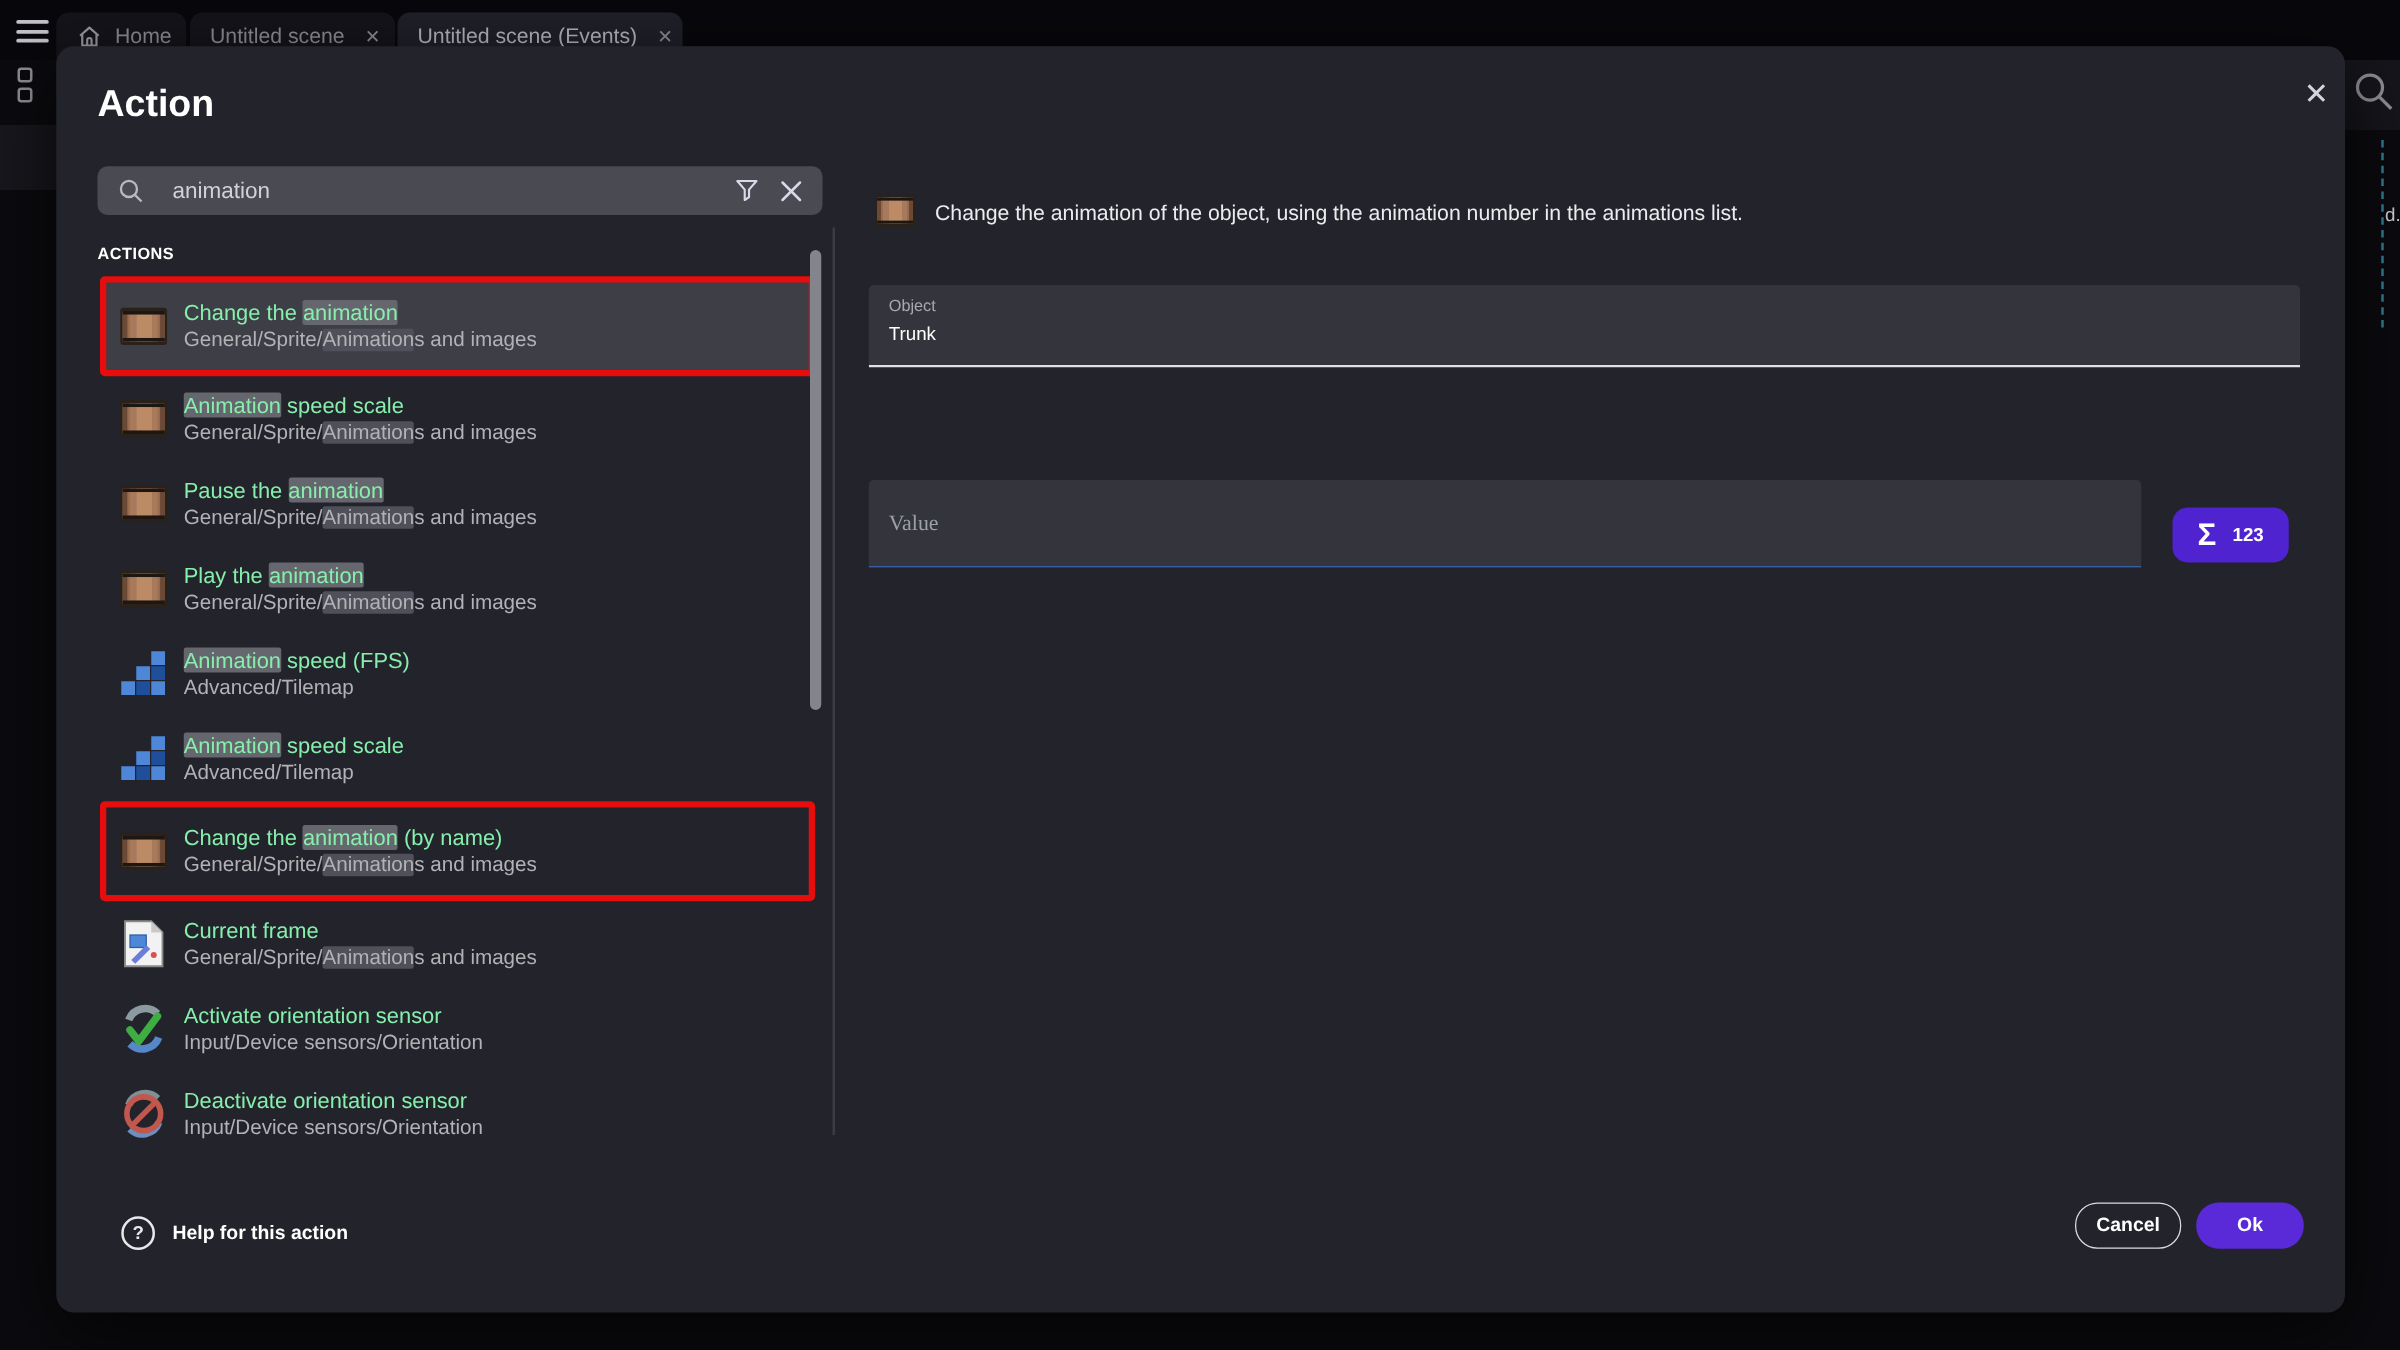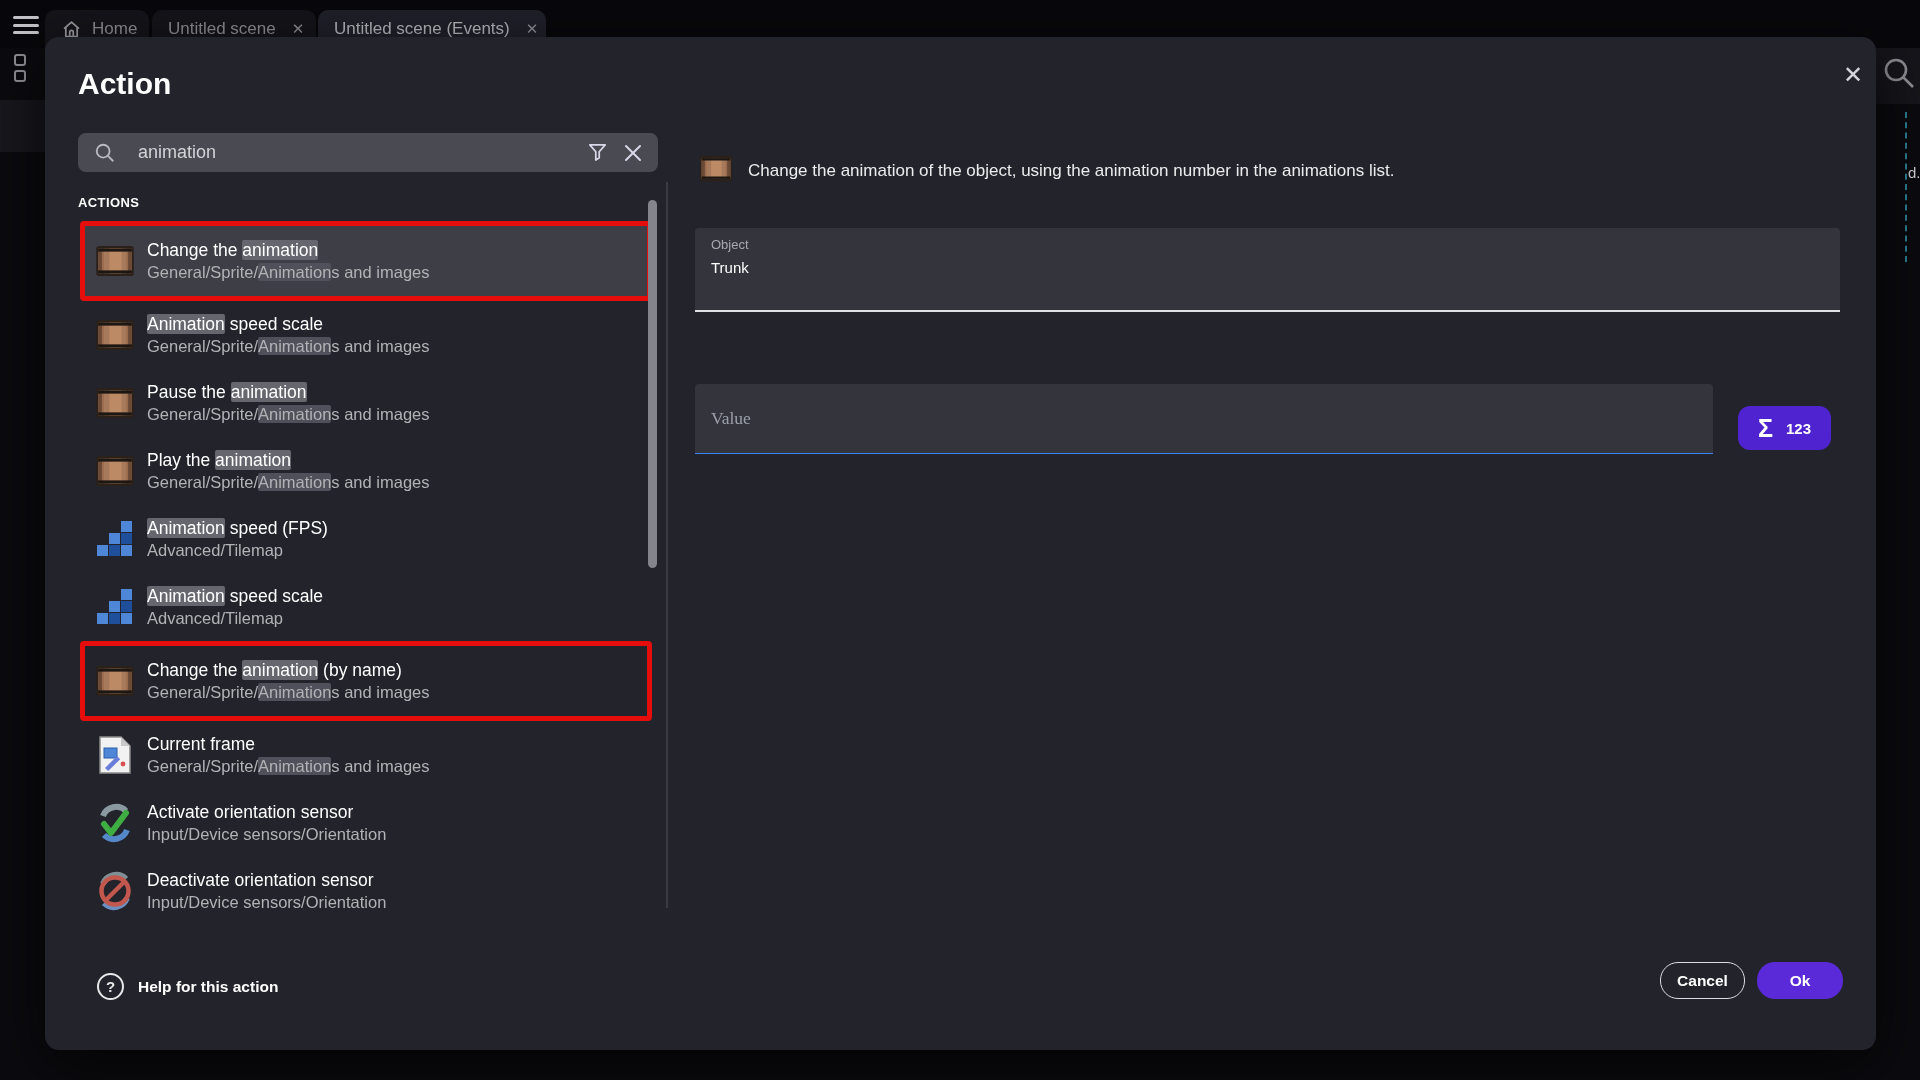--- a/index.html
+++ b/index.html
@@ -37,33 +37,33 @@
   .sb-icon { display:flex; align-items:center; justify-content:center; width:30px; height:30px; cursor:pointer; margin-right:6px; }
   .sb-icon:last-child { margin-right:10px; }
   
   .actions-label { position:absolute; left:33px; top:158px; font-size:13px; font-weight:bold; letter-spacing:.4px; color:#ffffff; }
   .action-list { position:absolute; left:35px; top:184px; width:572px; }
   .action-item { height:68px; display:flex; align-items:center; padding:0 8px 0 14px; border-radius:4px; cursor:pointer; }
   .action-item.selected { background:#3e3e46; }
   .action-item.outlined { border:5px solid #e60d0d; height:80px; padding-left:9px; }
   .icon-box { width:42px; height:42px; flex:none; display:flex; align-items:center; justify-content:center; }
   .item-text { margin-left:11px; min-width:0; }
-  .item-title { font-size:17.5px; font-weight:500; color:#ffffff; line-height:22px; }
+  .item-title { font-size:17.5px; font-weight:500; color:#86efac; line-height:22px; }
   .item-path { font-size:16.5px; color:#b2b2b6; line-height:21px; margin-top:1px; }
   .hl-title { background:#66666e; border-radius:2px; }
   .hl-path { background:#50505a; border-radius:2px; }
   .scroll-thumb { position:absolute; left:603px; top:163px; width:9px; height:368px; background:#84848c; border-radius:5px; cursor:pointer; }
   .panel-divider { position:absolute; left:621px; top:145px; width:2px; height:726px; background:#3b3b43; }
   
   .desc-icon { position:absolute; left:655px; top:118px; }
   .desc-text { position:absolute; left:703px; top:124px; width:1090px; font-size:17px; color:#ececee; }
   .field { position:absolute; left:650px; width:1145px; background:#34343c; border-radius:4px 4px 0 0; cursor:text; }
   .field-label { position:absolute; left:16px; top:9px; font-size:13px; color:#a8a8b0; }
   .field-value { position:absolute; left:16px; top:31px; font-size:15px; color:#ffffff; }
-  .field-object { top:191px; height:84px; border-bottom:2px solid #e0e0e4; }
+  .field-object { top:191px; height:66px; border-bottom:2px solid #e0e0e4; }
   .field-sign { top:271px; height:64px; border-bottom:2px solid #e0e0e4; cursor:pointer; }
   .caret-down { position:absolute; right:20px; top:29px; width:0; height:0; border-left:8px solid transparent; border-right:8px solid transparent; border-top:10px solid #e8e8ec; }
   .field-valuebox { top:347px; height:70px; width:1018px; border-bottom:1px solid #3b82f6;font-family:Liberation Serif, serif; }
   .value-input { position:absolute; left:16px; top:0; width:960px; height:100%; background:transparent; border:none; outline:none; font-family:inherit; font-size:17.5px; color:#e8e8ea; }
   .value-input::placeholder { color:#9aa0a8; opacity:1; }
   .sigma-btn { position:absolute; left:1693px; top:369px; width:93px; height:44px; background:#4f23cf; border-radius:12px; display:flex; align-items:center; justify-content:center; gap:13px; color:#fff; cursor:pointer; }
   .sigma-glyph { font-size:25px; font-weight:bold; line-height:1; }
   .sigma-digits { font-size:15px; font-weight:bold; }
   
   .help-row { position:absolute; left:52px; top:936px; display:flex; align-items:center; gap:14px; cursor:pointer; }

